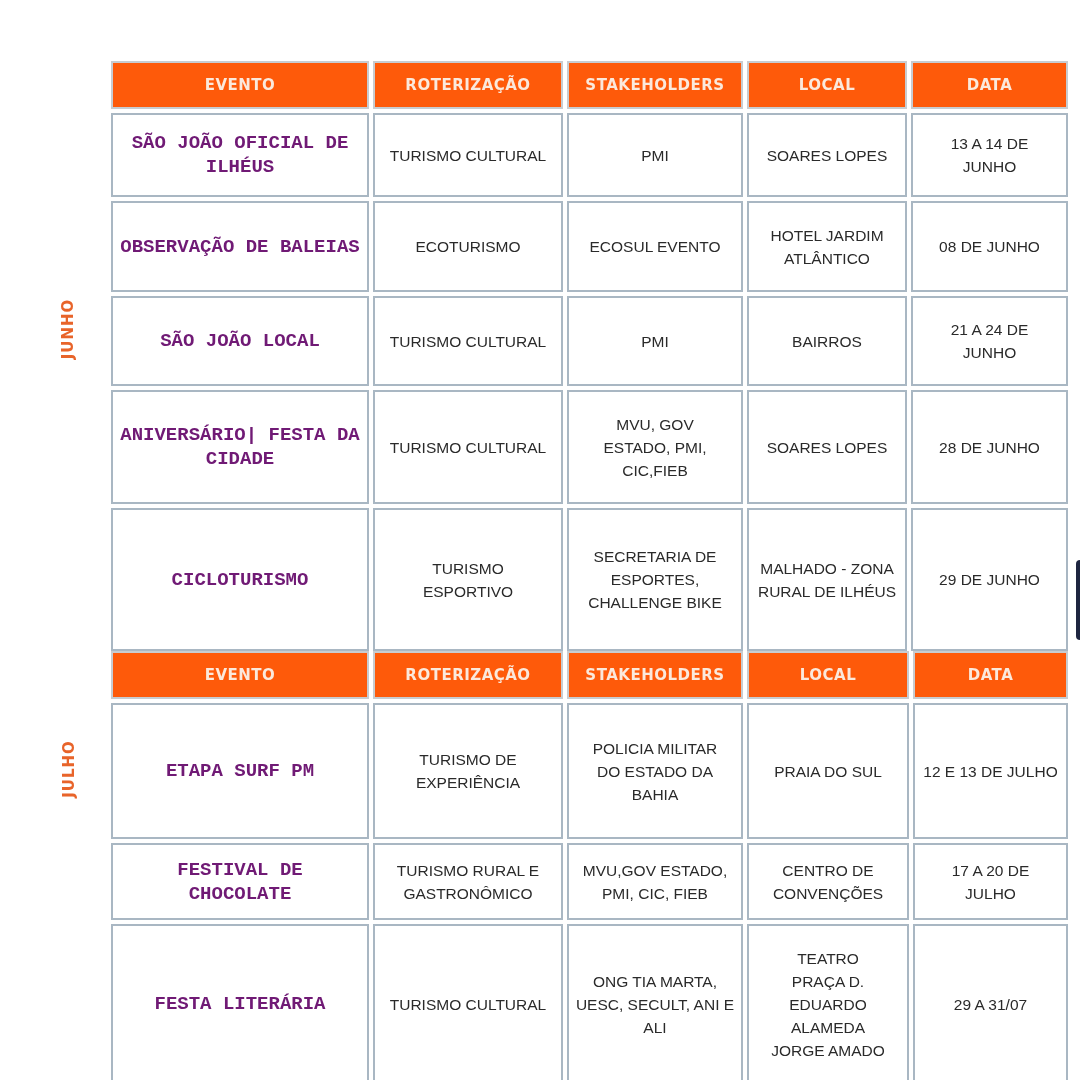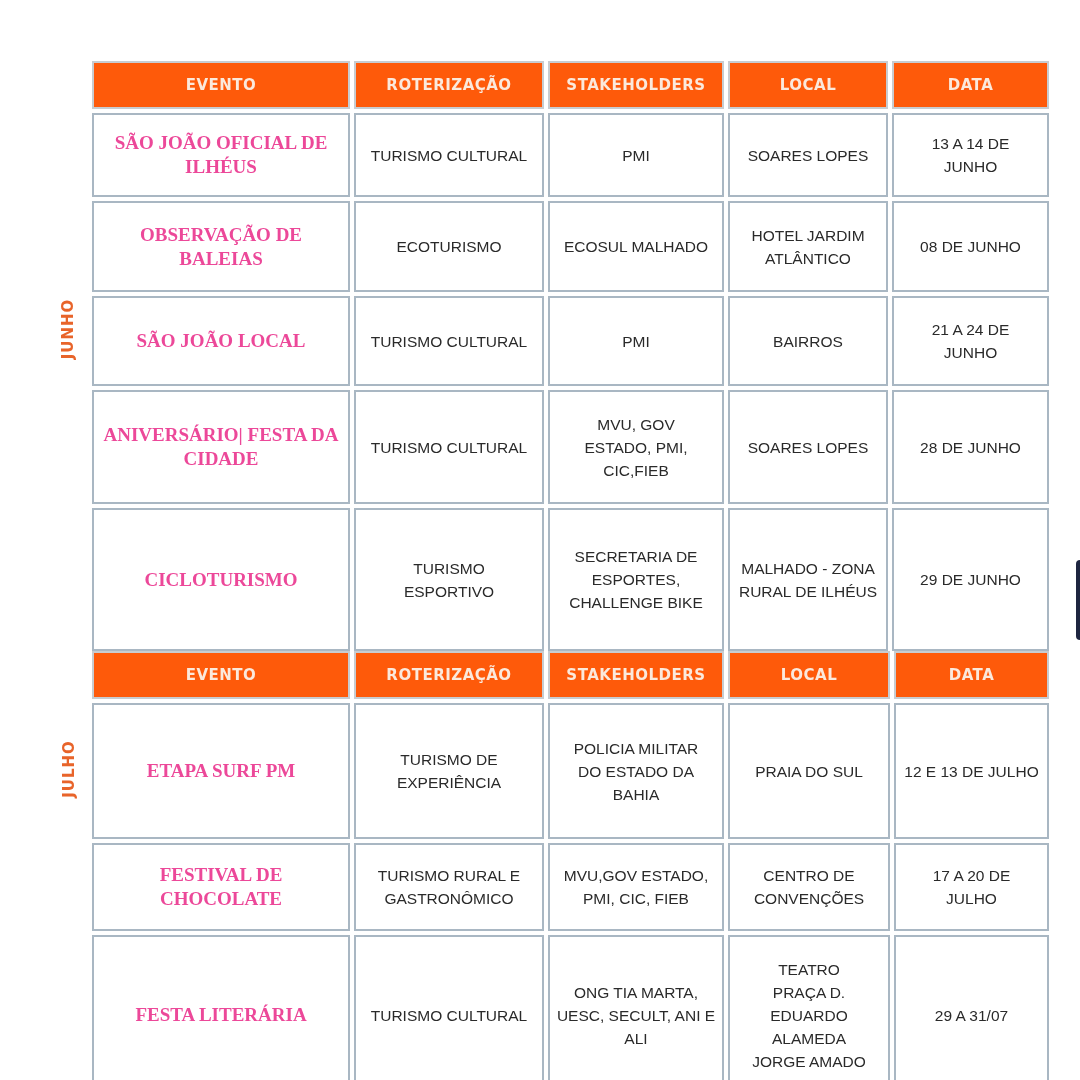--- a/index.html
+++ b/index.html
@@ -6,37 +6,37 @@
   body {
     width: 1080px; height: 1080px; background: #ffffff; position: relative; overflow: hidden;
     font-family: "Liberation Sans", "DejaVu Sans", sans-serif; color: #222;
   }
   .month-label {
     position: absolute; color: #e8642a; font-weight: bold; font-size: 15px; letter-spacing: 1px;
     transform: rotate(-90deg); transform-origin: center center; white-space: nowrap;
     font-family: "DejaVu Sans", sans-serif;
   }
   .cal-table {
-    position: absolute; left: 88px; border-collapse: separate; border-spacing: 4px 4px;
+    position: absolute; left: 107px; border-collapse: separate; border-spacing: 4px 4px;
     table-layout: fixed;
   }
   .cal-table th, .cal-table td {
     box-sizing: border-box; text-align: center; vertical-align: middle; padding: 0 6px;
   }
   .cal-table th {
     background: #fe5a0a; color: #fbe9dc; font-weight: bold; font-size: 15px; letter-spacing: 0.5px;
     height: 48px; border: 2px solid #c8ccd0; font-family: "DejaVu Sans", sans-serif;
   }
   .cal-table td {
     background: #fff; border: 2px solid #a9b7c3; font-size: 15.5px; line-height: 23px; color: #2a2a2a;
     font-family: "Liberation Sans", sans-serif;
   }
   .cal-table td.evento {
-    font-weight: bold; font-size: 19px; line-height: 24px; color: #ec4899;
-    font-family: Liberation Serif, serif;
+    font-weight: bold; font-size: 19px; line-height: 24px; color: #701a75;
+    font-family: Liberation Mono, monospace;
   }
   .side-shape {
     position: absolute; right: 0; top: 560px; width: 4px; height: 80px; background: #1e2540;
     border-radius: 4px 0 0 4px;
   }
 </style>
 </head>
 <body>
 
 <div class="month-label" style="left:38px; top:320px;">JUNHO</div>
@@ -62,21 +62,21 @@
     <tr style="height:84px">
       <td class="evento">SÃO JOÃO OFICIAL DE ILHÉUS</td>
       <td>TURISMO CULTURAL</td>
       <td>PMI</td>
       <td>SOARES LOPES</td>
       <td style="padding:0 26px">13 A 14 DE JUNHO</td>
     </tr>
     <tr style="height:91px">
       <td class="evento">OBSERVAÇÃO DE BALEIAS</td>
       <td>ECOTURISMO</td>
-      <td>ECOSUL MALHADO</td>
+      <td>ECOSUL EVENTO</td>
       <td style="padding:0 14px">HOTEL JARDIM ATLÂNTICO</td>
       <td>08 DE JUNHO</td>
     </tr>
     <tr style="height:90px">
       <td class="evento">SÃO JOÃO LOCAL</td>
       <td>TURISMO CULTURAL</td>
       <td>PMI</td>
       <td>BAIRROS</td>
       <td style="padding:16px 26px">21 A 24 DE JUNHO</td>
     </tr>
@@ -117,21 +117,21 @@
     </tr>
   </thead>
   <tbody>
     <tr style="height:136px">
       <td class="evento">ETAPA SURF PM</td>
       <td style="padding:0 30px">TURISMO DE EXPERIÊNCIA</td>
       <td style="padding:0 12px">POLICIA MILITAR DO ESTADO DA BAHIA</td>
       <td>PRAIA DO SUL</td>
       <td style="padding:0 2px">12 E 13 DE JULHO</td>
     </tr>
-    <tr style="height:88px">
+    <tr style="height:77px">
       <td class="evento" style="padding:0 50px">FESTIVAL DE CHOCOLATE</td>
       <td style="padding:8px 10px">TURISMO RURAL E GASTRONÔMICO</td>
       <td style="padding:0 4px">MVU,GOV ESTADO, PMI, CIC, FIEB</td>
       <td style="padding:0 16px">CENTRO DE CONVENÇÕES</td>
       <td style="padding:0 26px">17 A 20 DE JULHO</td>
     </tr>
     <tr style="height:160px">
       <td class="evento">FESTA LITERÁRIA</td>
       <td>TURISMO CULTURAL</td>
       <td style="padding:0 4px">ONG TIA MARTA, UESC, SECULT, ANI E ALI</td>

